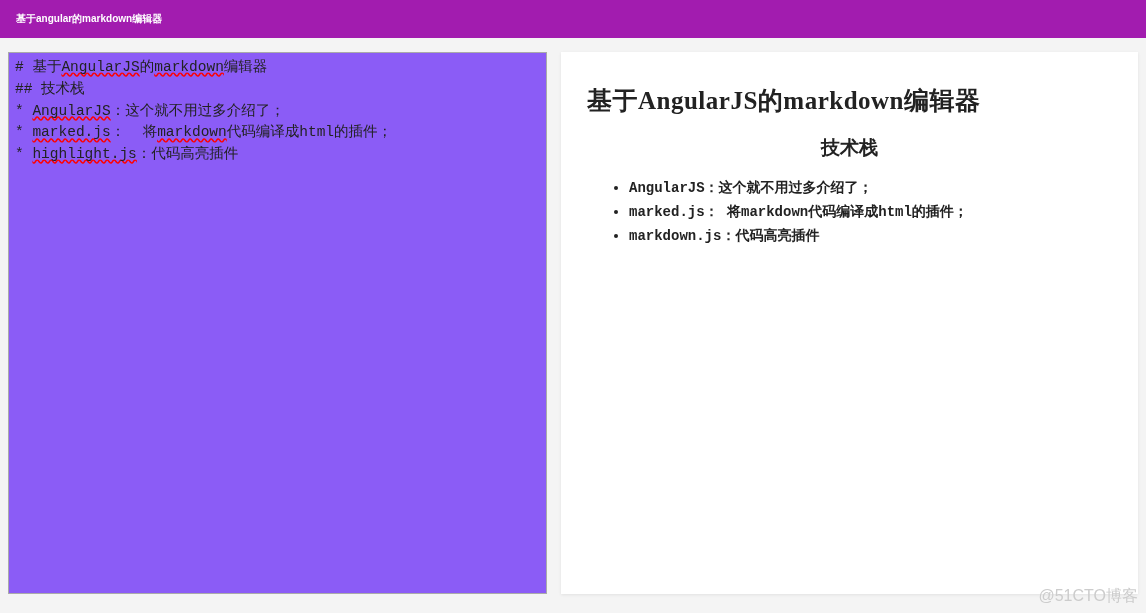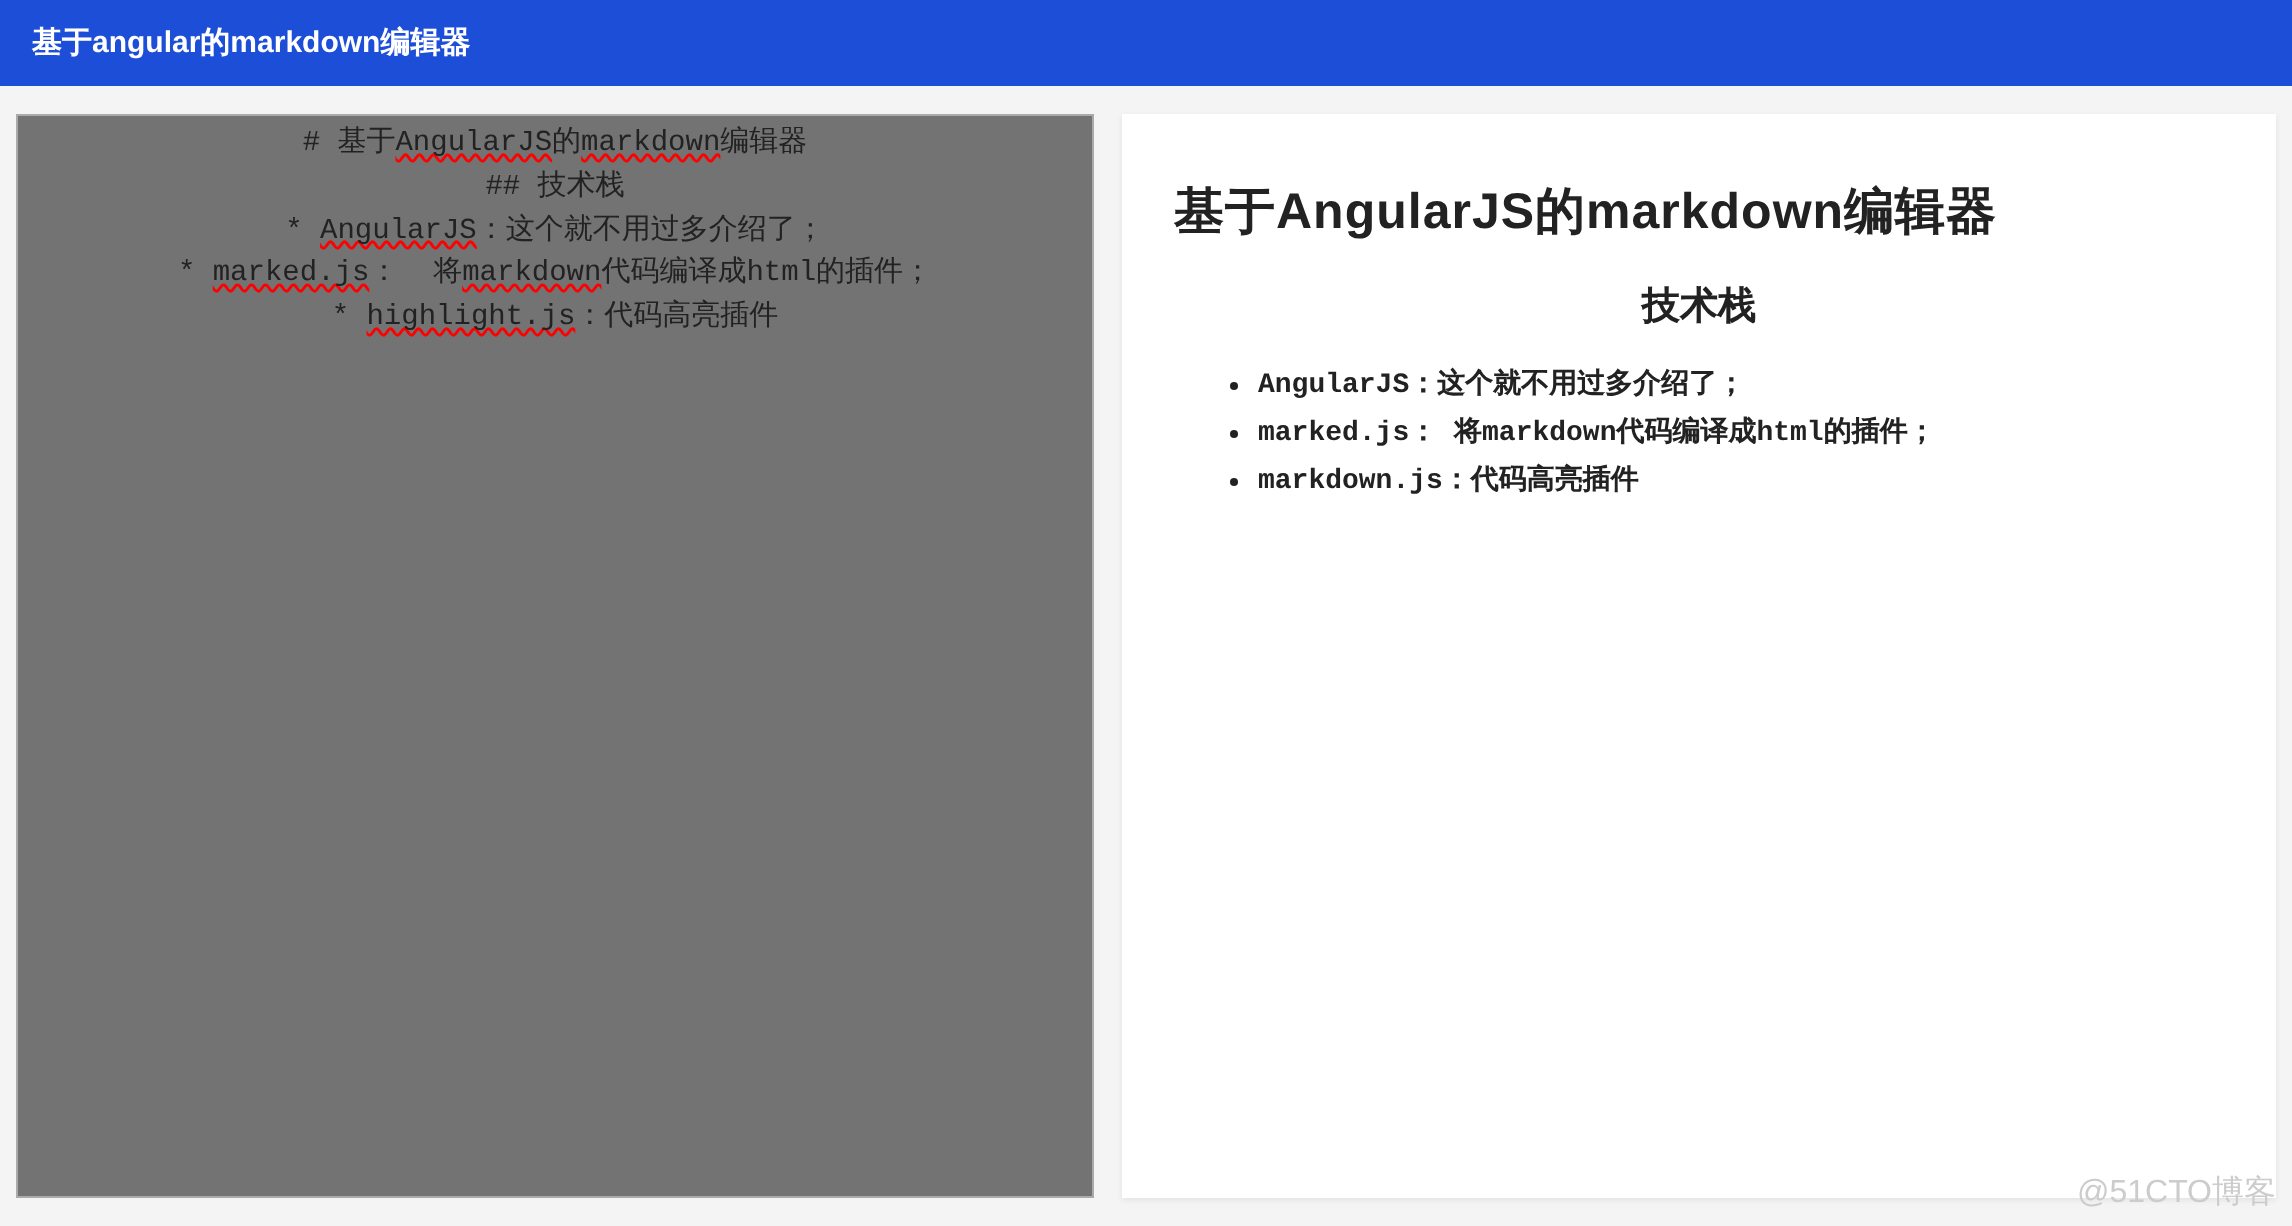--- a/index.html
+++ b/index.html
@@ -9,65 +9,64 @@
     }
     body {
       font-family: "SimSun", "宋体", serif;
       background: #f4f4f4;
       width: 1146px;
       height: 613px;
       position: relative;
       overflow: hidden;
     }
     .header {
-      background: #1d4ed8;
+      background: #a21caf;
       color: #fff;
       padding: 12px 16px;
       font-weight: bold;
-      font-size: 15px;
+      font-size: 10px;
       font-family: "SimSun", "宋体", "Microsoft YaHei", sans-serif;
     }
     .container {
       display: flex;
       padding: 14px 8px;
       gap: 14px;
       height: calc(100% - 43px);
     }
     .editor-pane {
       flex: 1;
-      background: #737373;
+      background: #8b5cf6;
       border: 1px solid #aaa;
       padding: 4px 6px;
       font-family: "SimSun", "宋体", "Courier New", monospace;
       font-size: 14.5px;
       line-height: 1.5;
       color: #222;
       white-space: pre-wrap;
       outline: none;
       overflow-y: auto;
-      text-align: center;
     }
     .editor-pane .spell {
       text-decoration: underline wavy red;
       text-decoration-skip-ink: none;
     }
     .preview-pane {
       flex: 1;
       background: #fff;
       box-shadow: 0 1px 3px rgba(0,0,0,0.08);
       padding: 20px 26px 14px 26px;
       font-family: "SimSun", "宋体", serif;
       color: #222;
       overflow-y: auto;
     }
     .preview-pane h1 {
       font-size: 25px;
       font-weight: bold;
       margin: 12px 0 18px 0;
-      font-family: Liberation Sans, sans-serif;
+      font-family: Liberation Serif, serif;
       letter-spacing: 0.5px;
     }
     .preview-pane h2 {
       font-size: 19px;
       font-weight: bold;
       margin: 18px 0 16px 0;
       font-family: "SimSun", "宋体", monospace;
       text-align: center;
     }
     .preview-pane ul {

